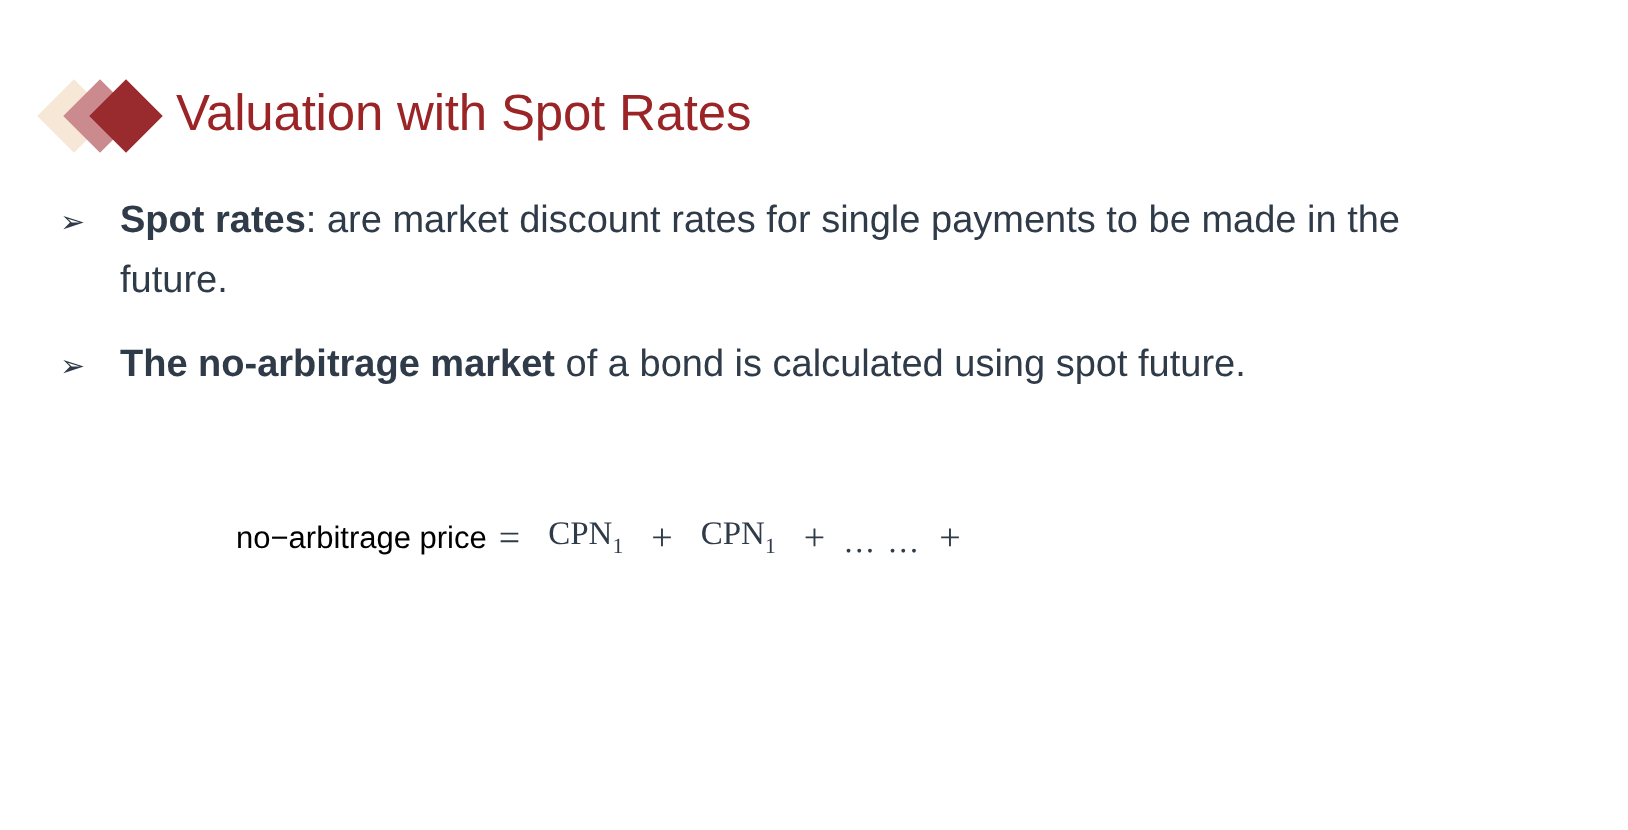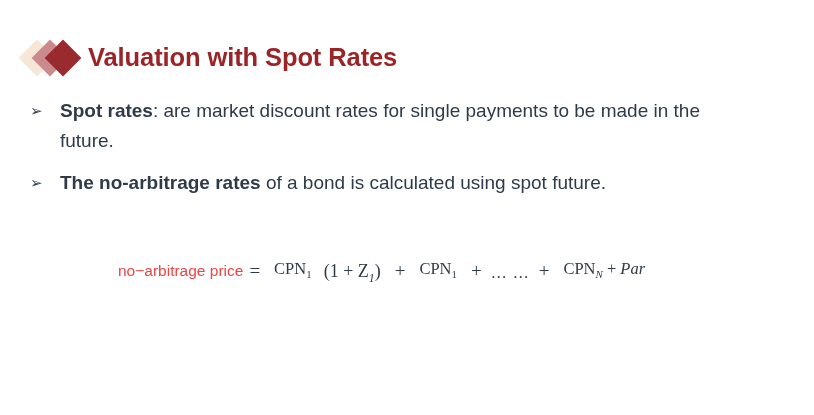--- a/index.html
+++ b/index.html
@@ -45,21 +45,21 @@
     height: 26px;
     transform: rotate(45deg);
     top: 8px;
   }
   .dia-1 { left: 0px;  background: #f6e7d7; }
   .dia-2 { left: 13px; background: #cb8a8e; }
   .dia-3 { left: 26px; background: #992a2d; }
 
   .slide-title {
     font-size: 25.5px;
-    font-weight: bold;
+    font-weight: normal;
     color: #9b2427;
     letter-spacing: -0.1px;
     white-space: nowrap;
     line-height: 1;
   }
 
   
   .bullets {
     position: absolute;
     left: 30px;
@@ -94,21 +94,21 @@
     left: 118px;
     top: 258px;
     display: flex;
     align-items: center;
     color: #2f3b48;
     white-space: nowrap;
   }
   .fx-label {
     font-family: "Liberation Sans", sans-serif;
     font-size: 15.5px;
-    color: #ef4444;
+    color: #000000;
   }
   .fx-eq {
     font-family: "Liberation Serif", serif;
     font-size: 19px;
     margin: 0 7px 0 6px;
   }
   .fx-op {
     font-family: "Liberation Serif", serif;
     font-size: 19px;
     margin: 0 7px;
@@ -166,47 +166,45 @@
 
   <div class="bullets">
 
     <div class="bullet">
       <span class="bullet-marker">➢</span>
       <span class="bullet-text"><b>Spot rates</b><span>:  are market discount rates for single payments to be made in the future.</span></span>
     </div>
 
     <div class="bullet">
       <span class="bullet-marker">➢</span>
-      <span class="bullet-text"><b>The no-arbitrage rates</b><span> of a bond is calculated using spot future.</span></span>
+      <span class="bullet-text"><b>The no-arbitrage market</b><span> of a bond is calculated using spot future.</span></span>
     </div>
 
   </div>
 
   <div class="formula">
 
     <span class="fx-label">no−arbitrage price</span>
     <span class="fx-eq">=</span>
-
-    <span class="frac">
-      <span class="num"><span>CPN</span><sub>1</sub></span>
-      <span class="bar"></span>
-      <span class="den"><span>(1 + Z</span><sub class="ital">1</sub><span>)</span></span>
-    </span>
-
-    <span class="fx-op">+</span>
 
     <span class="frac">
       <span class="num"><span>CPN</span><sub>1</sub></span>
       <span class="bar"></span>
     </span>
 
     <span class="fx-op">+</span>
+
+    <span class="frac">
+      <span class="num"><span>CPN</span><sub>1</sub></span>
+      <span class="bar"></span>
+    </span>
+
+    <span class="fx-op">+</span>
     <span class="fx-dots">… …</span>
     <span class="fx-op">+</span>
 
     <span class="frac">
-      <span class="num"><span>CPN</span><sub class="ital">N</sub><span>&nbsp;</span><span>+</span><span>&nbsp;</span><span class="ital">Par</span></span>
       <span class="bar"></span>
     </span>
 
   </div>
 
 </div>
 
 </body></html>

